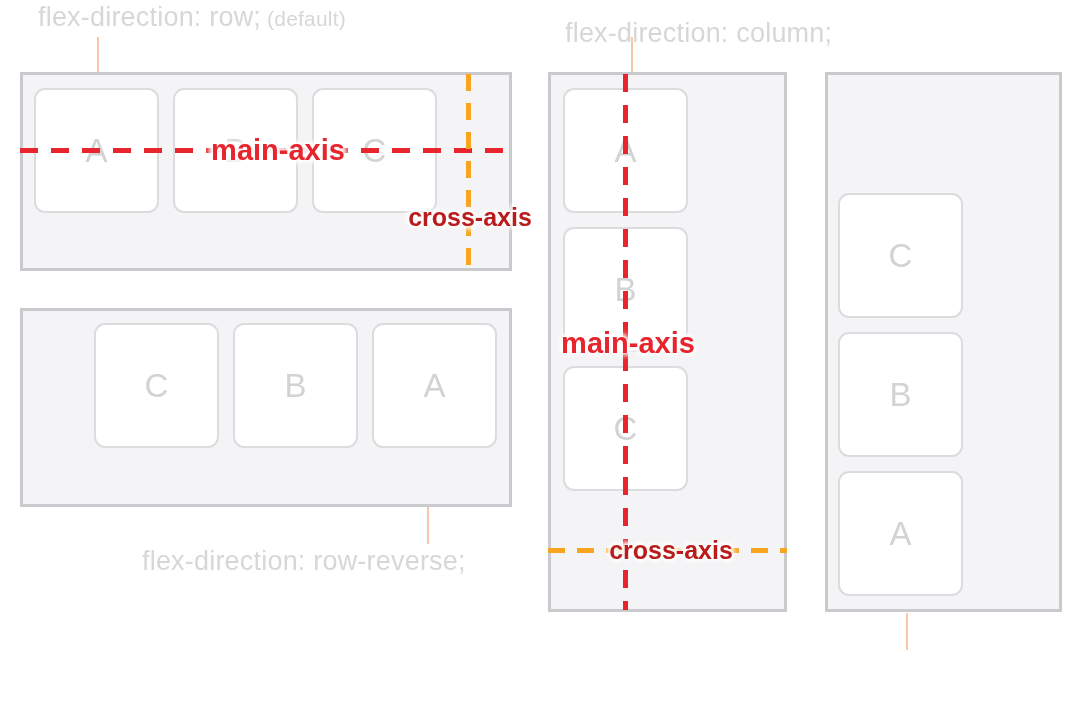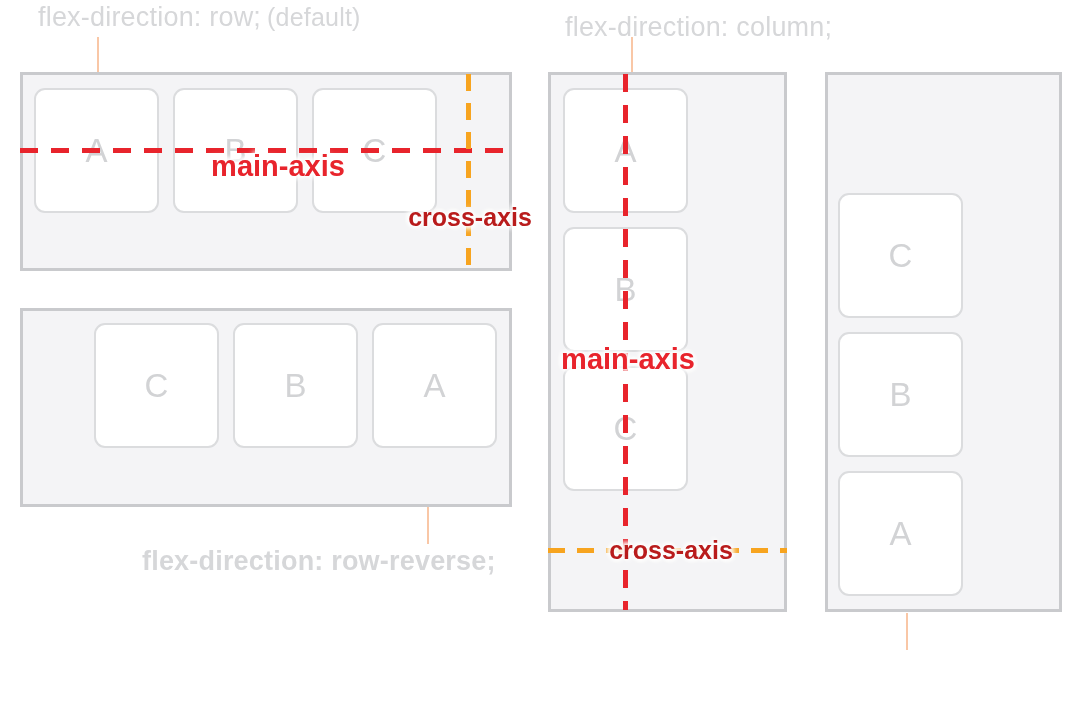--- a/index.html
+++ b/index.html
@@ -13,21 +13,21 @@
   }
 
   
   .sec-label {
     position: absolute;
     color: #d6d7d9;
     font-size: 27px;
     letter-spacing: 0.2px;
     white-space: nowrap;
   }
-  .sec-label .note { font-size: 25px; margin-left: 6px; }
+  .sec-label .note { font-size: 21px; margin-left: 6px; }
 
   
   .connector {
     position: absolute;
     width: 2px;
     background: #f9c7a6;
   }
 
   
   .flex-container {
@@ -80,39 +80,39 @@
 
   
   .axis-label {
     position: absolute;
     z-index: 4;
     font-weight: bold;
     white-space: nowrap;
     transform: translate(-50%, -50%);
     text-shadow: 0 0 4px #fff, 0 0 6px #fff, 0 0 8px #fff, 0 0 10px #fff, 2px 2px 4px #fff, -2px -2px 4px #fff;
   }
-  .axis-label.main { color: #e8242c; font-size: 29px; margin-top: 16px; }
+  .axis-label.main { color: #e8242c; font-size: 29px; }
   .axis-label.cross { color: #b91c1c; font-size: 25px; }
   .lbl-main-row    { left: 278px; top: 150px; }
   .lbl-cross-row   { left: 470px; top: 217px; }
   .lbl-main-col    { left: 628px; top: 343px; }
   .lbl-cross-col   { left: 671px; top: 550px; }
 </style>
 </head>
 <body>
 
 <div id="stage">
 
   <div class="sec-label" style="left:38px; top:2px;">
     <span>flex-direction: row;</span><span class="note">(default)</span>
   </div>
-  <div class="sec-label" style="left:565px; top:12px;">
+  <div class="sec-label" style="left:565px; top:18px;">
     <span>flex-direction: column;</span>
   </div>
-  <div class="sec-label" style="left:142px; top:546px;font-weight:bold;">
+  <div class="sec-label" style="left:142px; top:546px;">
     <span>flex-direction: row-reverse;</span>
   </div>
 
   <div class="connector" style="left:97px;  top:37px;  height:35px;"></div>
   <div class="connector" style="left:631px; top:37px;  height:35px;"></div>
   <div class="connector" style="left:427px; top:507px; height:37px;"></div>
   <div class="connector" style="left:906px; top:613px; height:37px;"></div>
 
   <div class="flex-container fc-row">
     <div class="flex-item">A</div>

